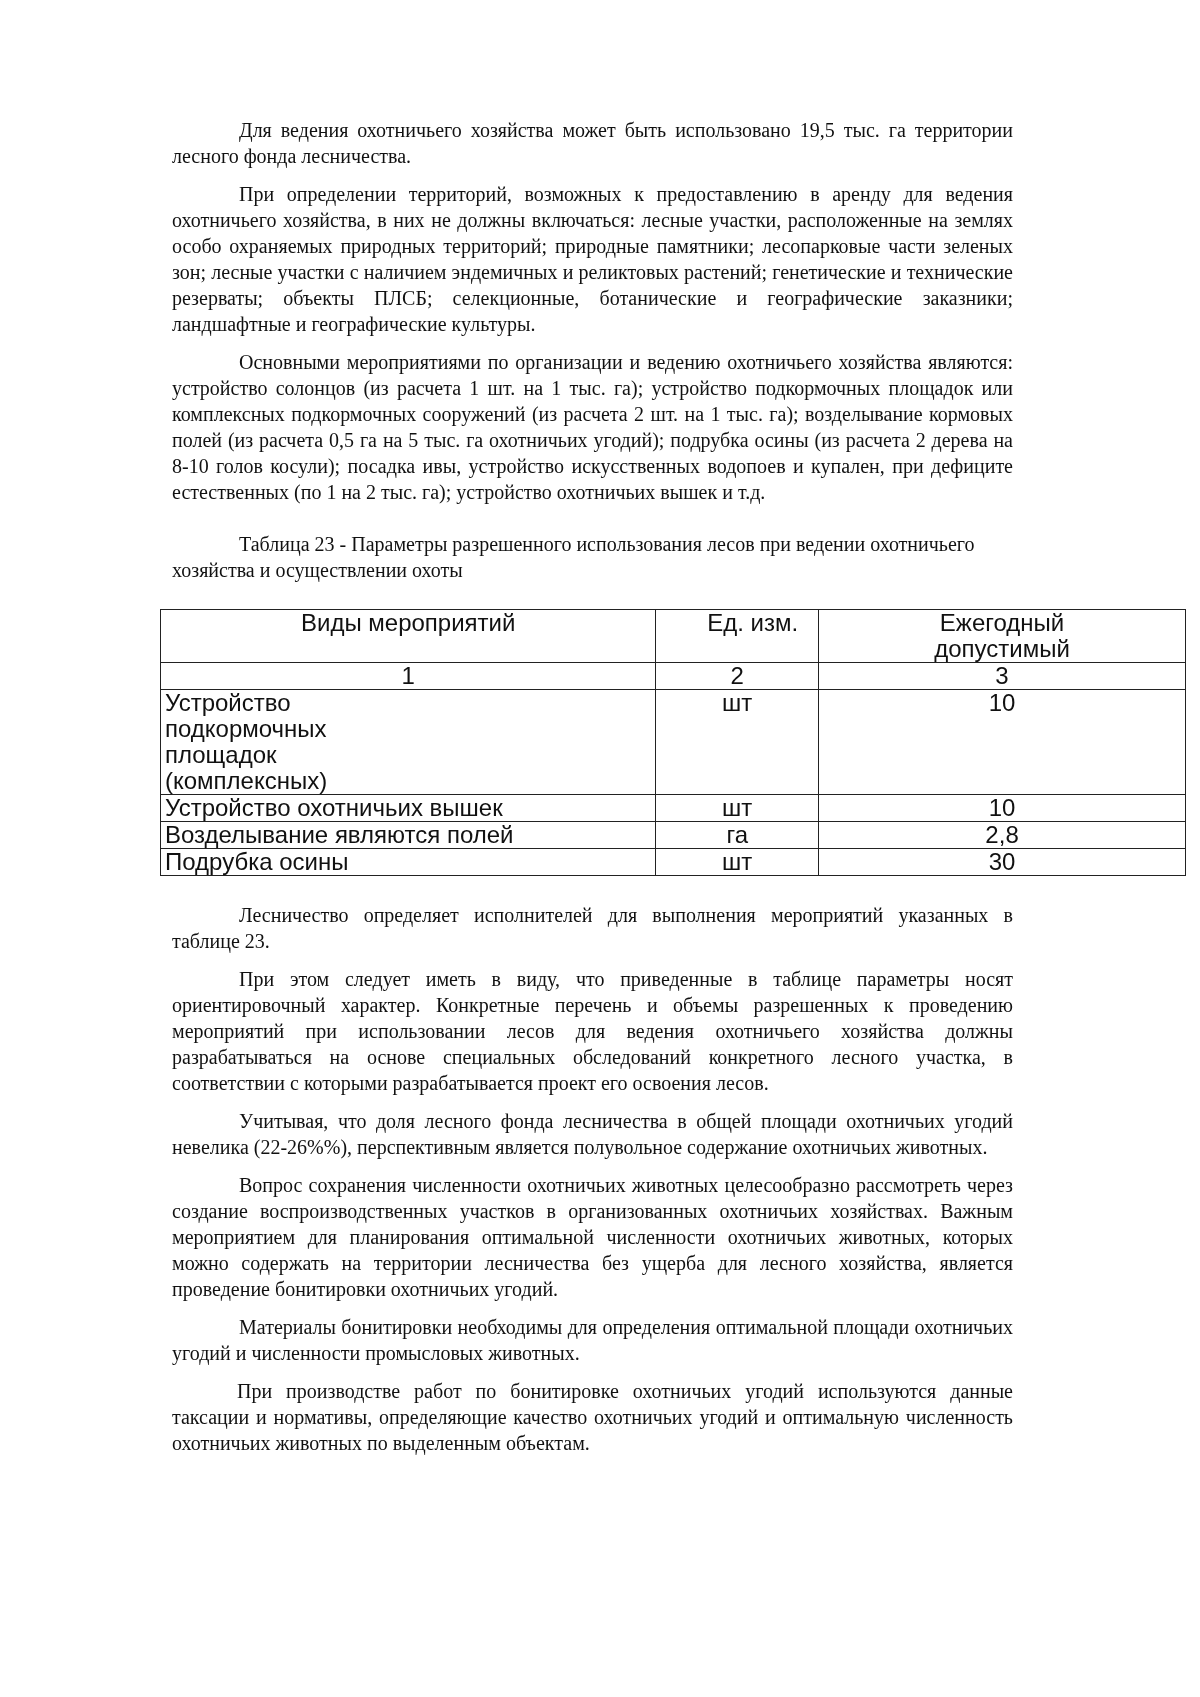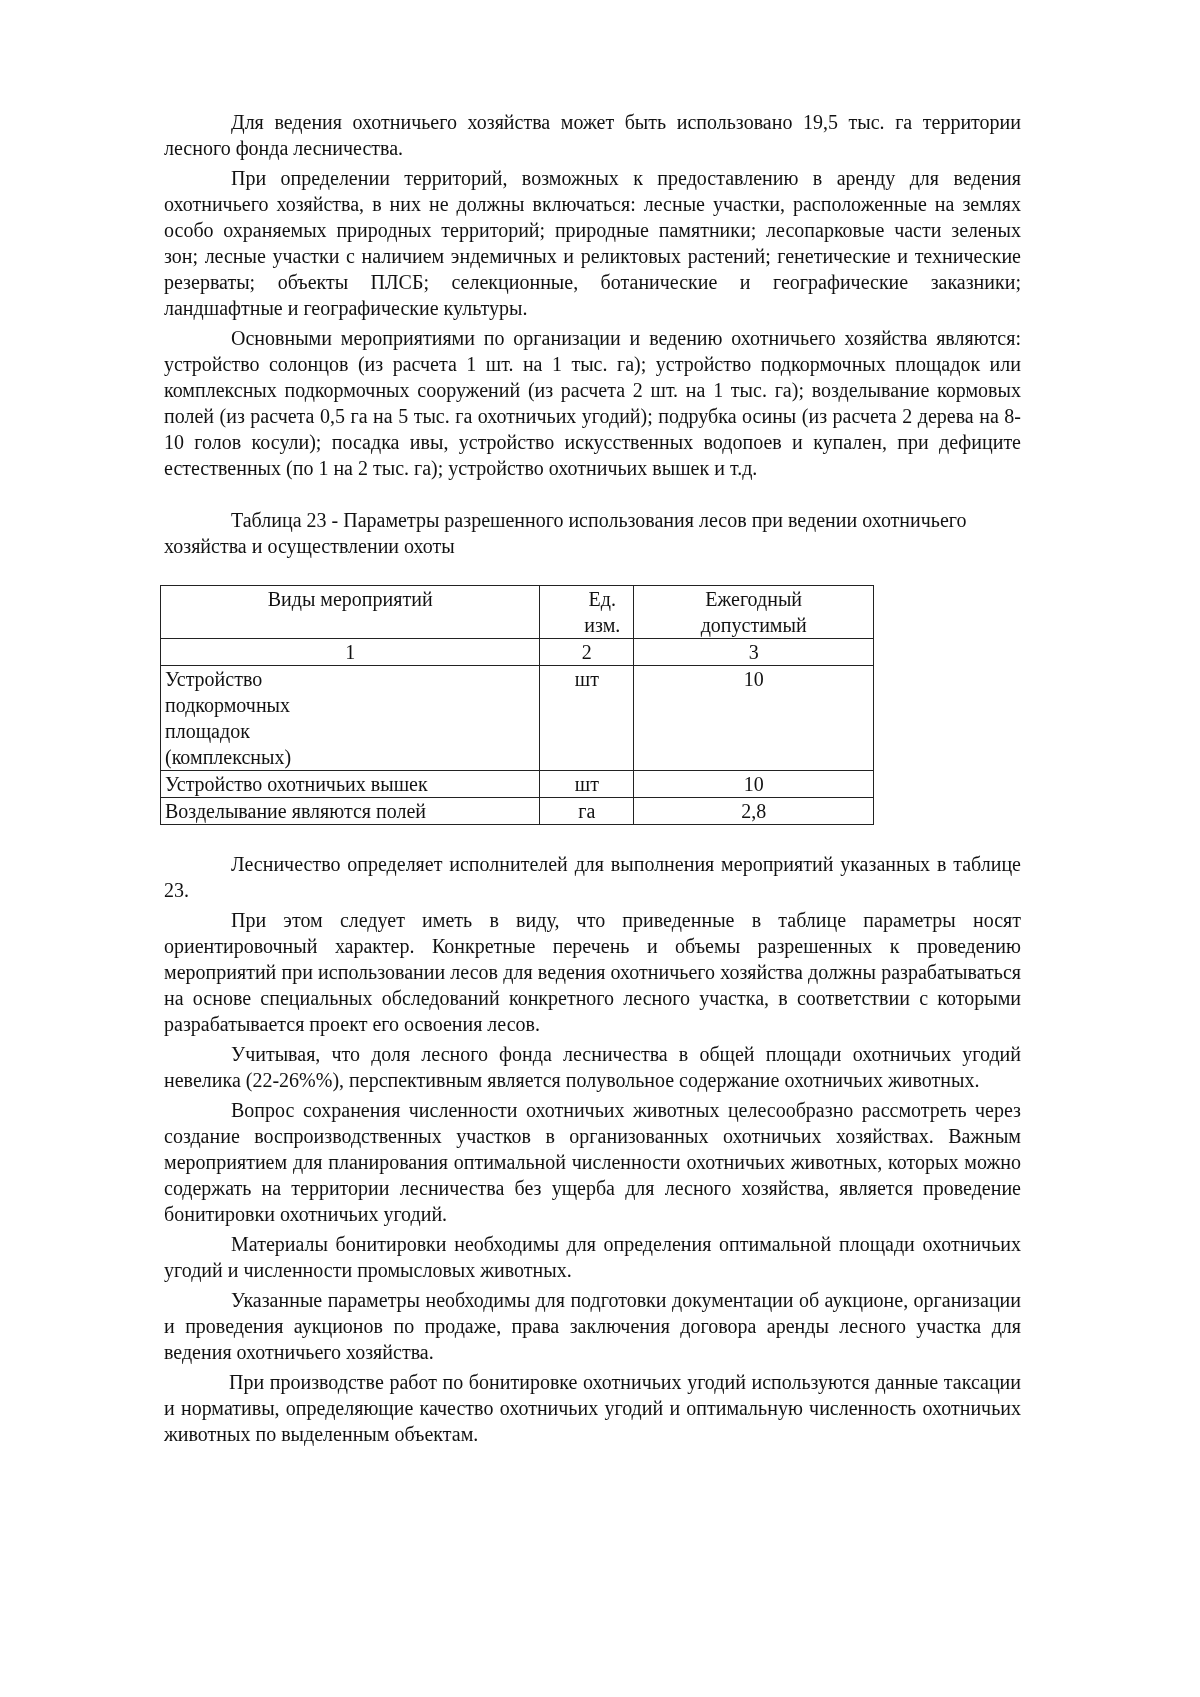--- a/index.html
+++ b/index.html
@@ -2,27 +2,27 @@
 <html><head>
 <meta charset="utf-8">
 <style>
   html, body { margin: 0; padding: 0; background: #ffffff; }
   body { width: 1200px; height: 1697px; position: relative; overflow: hidden; }
   .page {
     position: absolute; left: 160px; top: 105px; width: 865px;
     font-family: "Liberation Serif", "DejaVu Serif", serif;
     font-size: 20px; line-height: 26px; color: #111111;
   }
-  .page p { margin: 4px; text-align: justify; text-indent: 67px; }
+  .page p { margin: 12px; text-align: justify; text-indent: 67px; }
   .caption { margin-top: 26px; }
   .caption p { text-align: left; }
   table {
-    border-collapse: collapse; width: 714px; margin-top: 26px;
-    font-family: Liberation Serif, serif;
-    font-size: 20px; line-height: 26px; color: #111111;
+    border-collapse: collapse; width: 1026px; margin-top: 26px;
+    font-family: Liberation Sans, sans-serif;
+    font-size: 24px; line-height: 26px; color: #111111;
   }
   td, th { border: 1px solid #222222; padding: 0 4px; vertical-align: top; font-weight: normal; }
   th { text-align: center; }
   td.c { text-align: center; }
   .col1 { width: 469px; }
   .col2 { width: 117px; padding-left: 35px; }
   .col3 { width: 253px; }
   .after { margin-top: 26px; }
 </style>
 </head>
@@ -61,25 +61,29 @@
       <tr>
         <td>Устройство охотничьих вышек</td>
         <td class="c">шт</td>
         <td class="c">10</td>
       </tr>
       <tr>
         <td>Возделывание являются полей</td>
         <td class="c">га</td>
         <td class="c">2,8</td>
       </tr>
+      <tr>
+        <td>Подрубка осины</td>
+        <td class="c">шт</td>
+        <td class="c">30</td>
+      </tr>
     </tbody>
   </table>
 
   <div class="after">
     <p>Лесничество определяет исполнителей для выполнения мероприятий указанных в таблице 23.</p>
     <p>При этом следует иметь в виду, что приведенные в таблице параметры носят ориентировочный характер. Конкретные перечень и объемы разрешенных к проведению мероприятий при использовании лесов для ведения охотничьего хозяйства должны разрабатываться на основе специальных обследований конкретного лесного участка, в соответствии с которыми разрабатывается проект его освоения лесов.</p>
     <p>Учитывая, что доля лесного фонда лесничества в общей площади охотничьих угодий невелика (22-26%%), перспективным является полувольное содержание охотничьих животных.</p>
     <p>Вопрос сохранения численности охотничьих животных целесообразно рассмотреть через создание воспроизводственных участков в организованных охотничьих хозяйствах. Важным мероприятием для планирования оптимальной численности охотничьих животных, которых можно содержать на  территории  лесничества без ущерба для лесного хозяйства, является  проведение  бонитировки охотничьих угодий.</p>
     <p>Материалы бонитировки необходимы для определения оптимальной площади охотничьих угодий и численности промысловых животных.</p>
-    <p>Указанные параметры необходимы для подготовки документации об аукционе, организации и проведения аукционов по продаже, права заключения договора аренды лесного участка для ведения охотничьего хозяйства.</p>
     <p style="text-indent: 65px;">При производстве работ по бонитировке охотничьих угодий используются данные таксации и нормативы, определяющие качество охотничьих угодий и оптимальную численность охотничьих животных по выделенным объектам.</p>
   </div>
 </div>
 
 </body></html>

